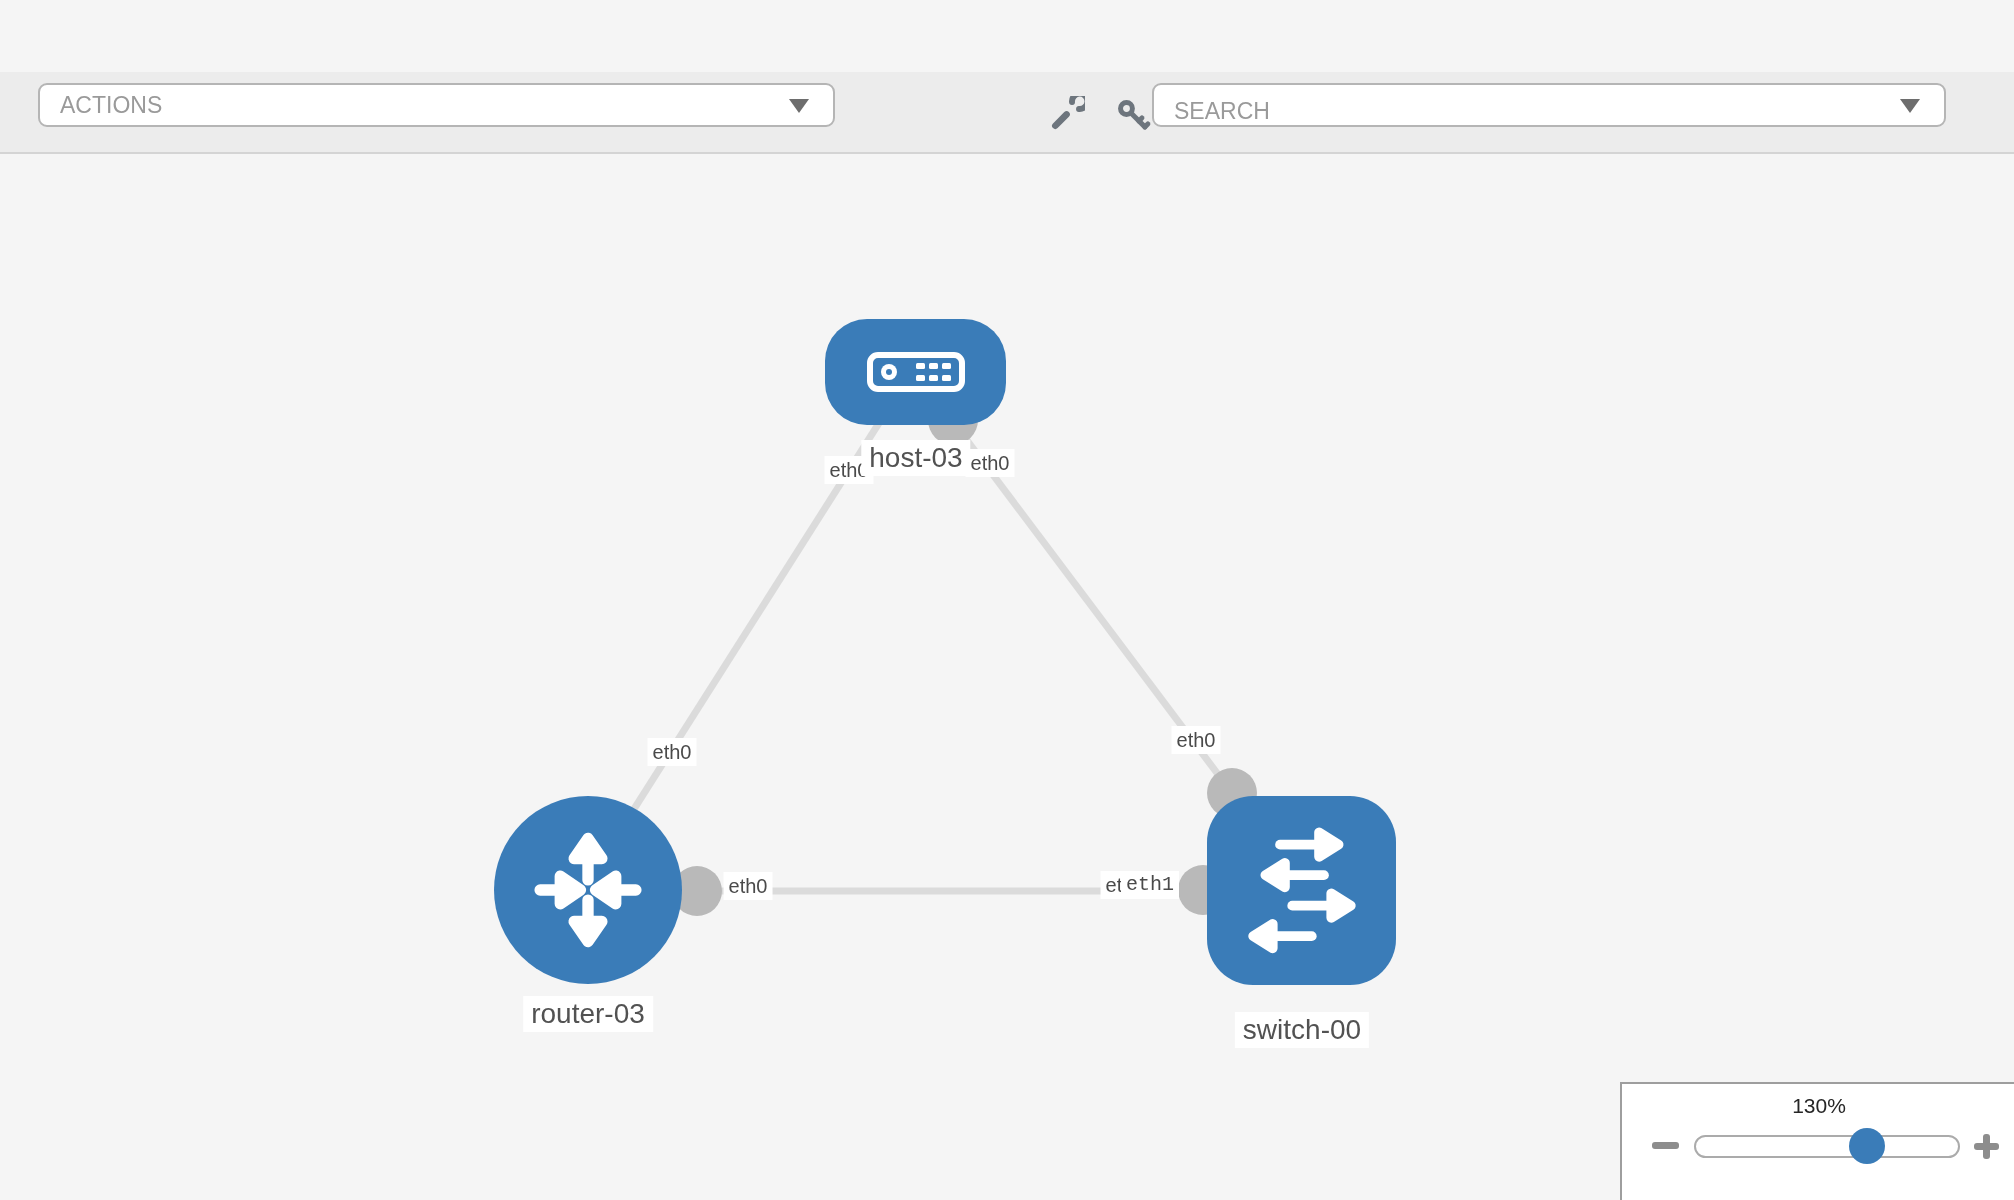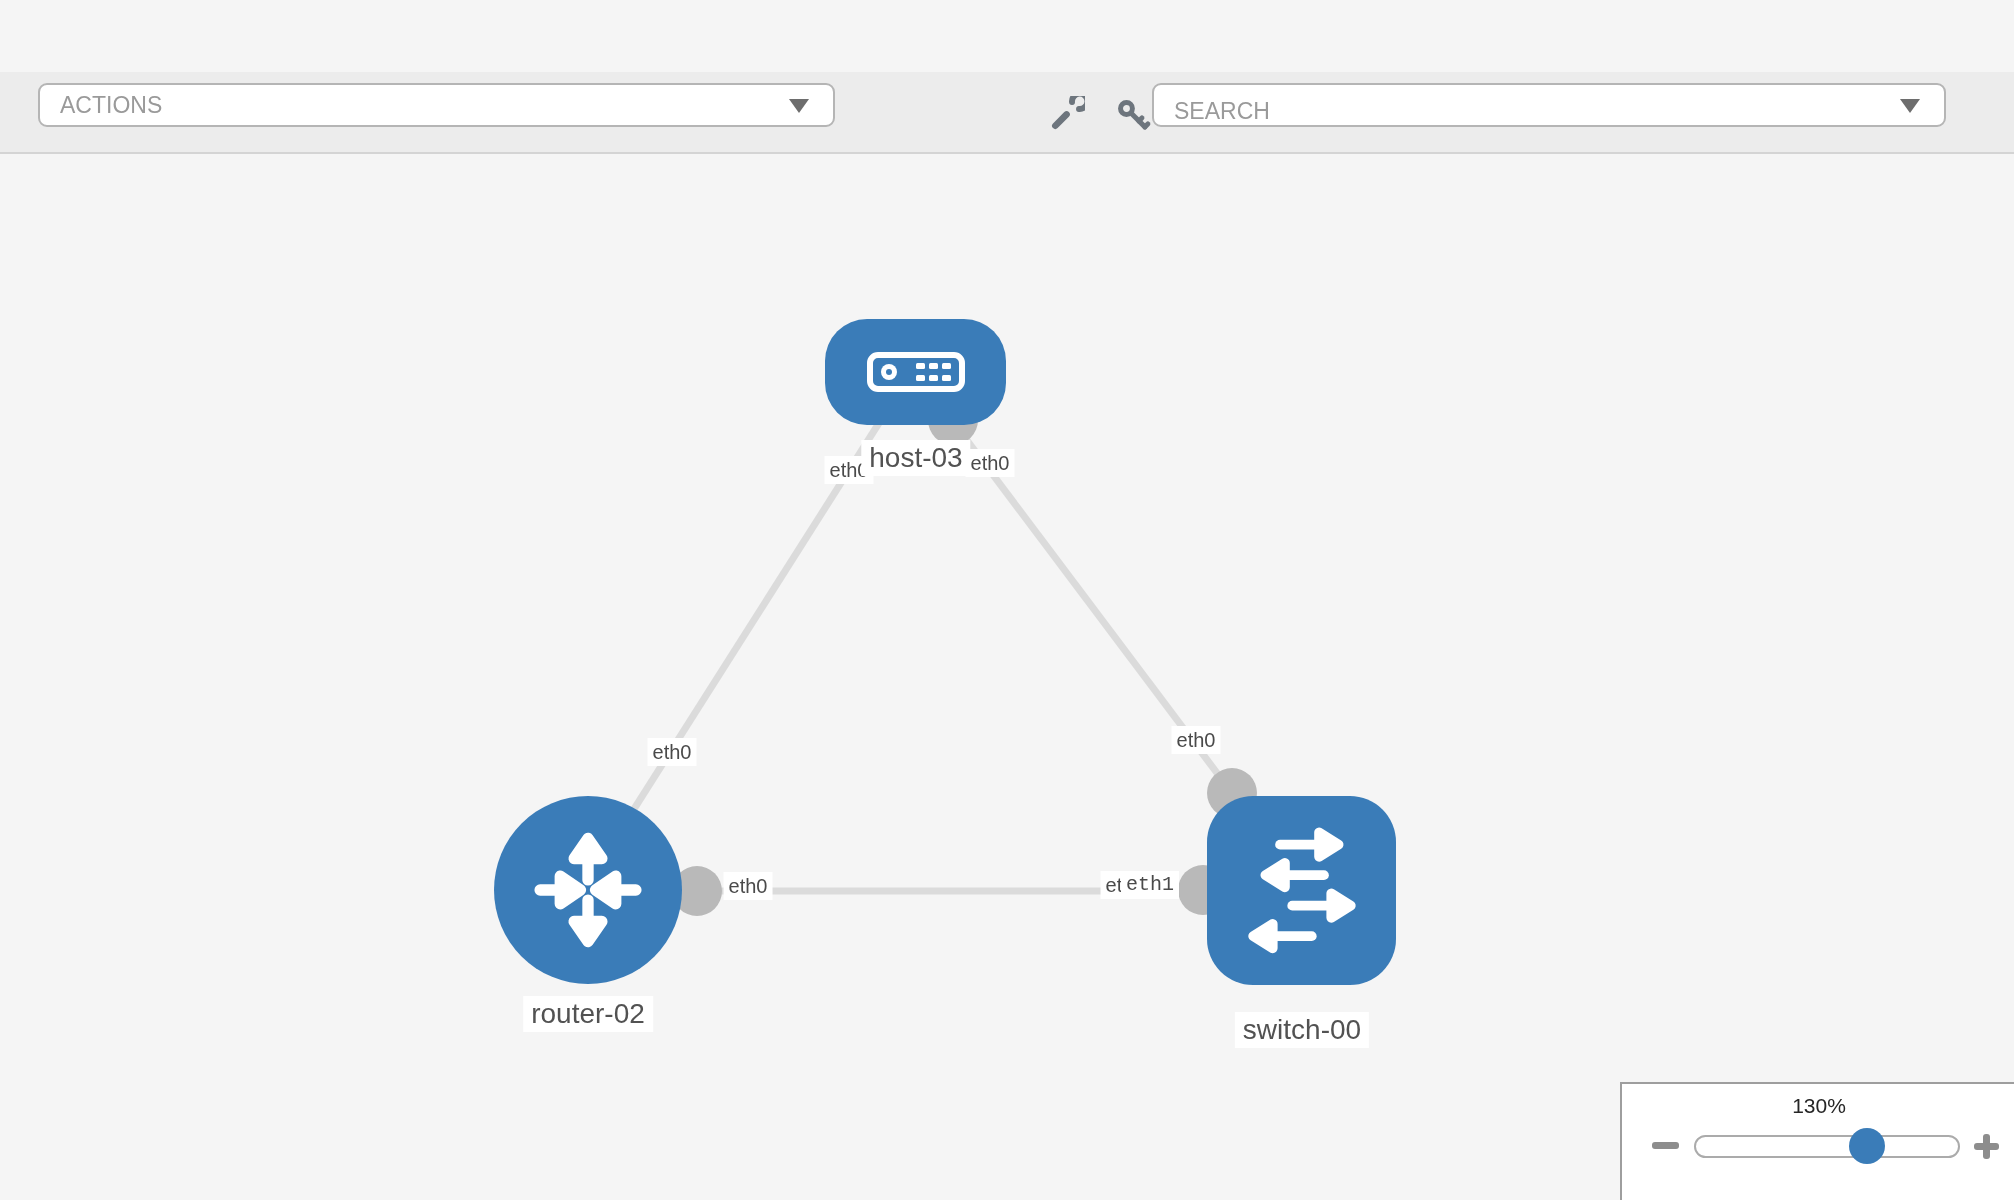--- a/index.html
+++ b/index.html
@@ -119,21 +119,21 @@
           <polygon points="20,41 36,31 36,51"></polygon>
           <line x1="42" y1="66" x2="76" y2="66"></line>
           <polygon points="90,66 74,56 74,76"></polygon>
           <line x1="58" y1="91" x2="24" y2="91"></line>
           <polygon points="10,91 26,81 26,101"></polygon>
         </g>
       </svg>
     </div>
 
     <div class="node-label" style="left:916px; top:440px;">host-03</div>
-    <div class="node-label" style="left:588px; top:996px;">router-02</div>
+    <div class="node-label" style="left:588px; top:996px;">router-03</div>
     <div class="node-label" style="left:1302px; top:998px;margin-top:14px;">switch-00</div>
 
     <div class="port-label" style="left:849px; top:470px;">eth0</div>
     <div class="port-label" style="left:990px; top:463px;">eth0</div>
     <div class="port-label" style="left:672px; top:752px;">eth0</div>
     <div class="port-label" style="left:1196px; top:740px;">eth0</div>
     <div class="port-label" style="left:748px; top:886px;">eth0</div>
     <div class="port-label" style="left:1125px; top:885px; z-index:6;">eth0</div>
     <div class="port-label" style="left:1150px; top:885px; z-index:7;font-family:Liberation Mono, monospace;">eth1</div>
   </div>

